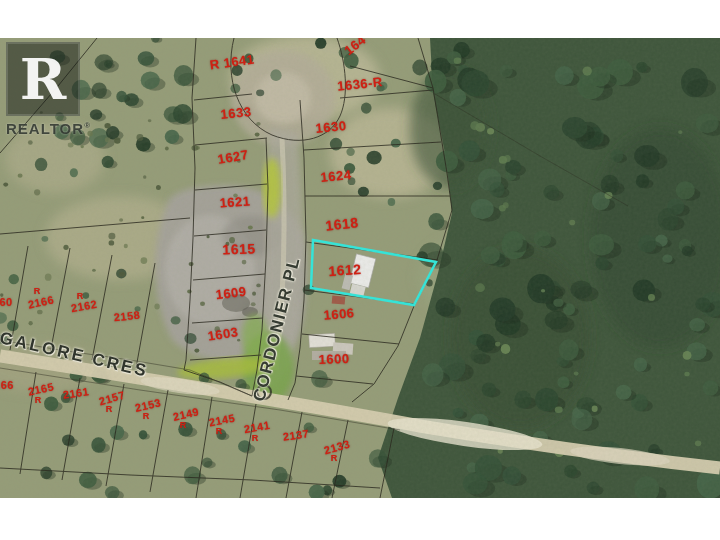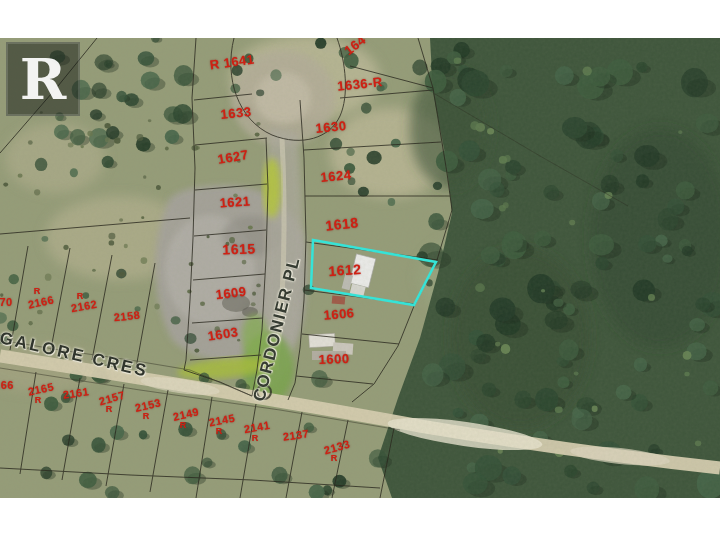--- a/index.html
+++ b/index.html
@@ -565,21 +565,21 @@
         <span class="lot-label" style="left: 233px; top: 119px; font-size: 13px; transform: translate(-50%, -50%) rotate(-10deg);">1627</span>
         <span class="lot-label" style="left: 336px; top: 138px; font-size: 13px; transform: translate(-50%, -50%) rotate(-6deg);">1624</span>
         <span class="lot-label" style="left: 235px; top: 164px; font-size: 13px; transform: translate(-50%, -50%) rotate(-4deg);">1621</span>
         <span class="lot-label" style="left: 342px; top: 186px; font-size: 14px; transform: translate(-50%, -50%) rotate(-6deg);">1618</span>
         <span class="lot-label" style="left: 239px; top: 211px; font-size: 14px; transform: translate(-50%, -50%) rotate(-2deg);">1615</span>
         <span class="lot-label" style="left: 345px; top: 232px; font-size: 14px; transform: translate(-50%, -50%) rotate(-4deg);">1612</span>
         <span class="lot-label" style="left: 231px; top: 255px; font-size: 13px; transform: translate(-50%, -50%) rotate(-7deg);">1609</span>
         <span class="lot-label" style="left: 339px; top: 276px; font-size: 13px; transform: translate(-50%, -50%) rotate(-5deg);">1606</span>
         <span class="lot-label" style="left: 223px; top: 296px; font-size: 13px; transform: translate(-50%, -50%) rotate(-9deg);">1603</span>
         <span class="lot-label" style="left: 334px; top: 321px; font-size: 13px; transform: translate(-50%, -50%) rotate(-2deg);">1600</span>
-        <span class="lot-label" style="left: 6px; top: 264px; font-size: 11px; transform: translate(-50%, -50%) rotate(0deg);">70</span>
+        <span class="lot-label" style="left: 6px; top: 264px; font-size: 11px; transform: translate(-50%, -50%) rotate(0deg);">60</span>
         <span class="lot-label" style="left: 41px; top: 264px; font-size: 11px; transform: translate(-50%, -50%) rotate(-12deg);">2166</span>
         <span class="lot-label" style="left: 84px; top: 268px; font-size: 11px; transform: translate(-50%, -50%) rotate(-10deg);">2162</span>
         <span class="lot-label" style="left: 127px; top: 278px; font-size: 11px; transform: translate(-50%, -50%) rotate(-6deg);">2158</span>
         <span class="lot-label" style="left: 4px; top: 347px; font-size: 11px; transform: translate(-50%, -50%) rotate(0deg);">166</span>
         <span class="lot-label" style="left: 41px; top: 351px; font-size: 11px; transform: translate(-50%, -50%) rotate(-12deg);">2165</span>
         <span class="lot-label" style="left: 76px; top: 355px; font-size: 11px; transform: translate(-50%, -50%) rotate(-8deg);">2161</span>
         <span class="lot-label" style="left: 112px; top: 360px; font-size: 11px; transform: translate(-50%, -50%) rotate(-16deg);">2157</span>
         <span class="lot-label" style="left: 148px; top: 367px; font-size: 11px; transform: translate(-50%, -50%) rotate(-13deg);">2153</span>
         <span class="lot-label" style="left: 186px; top: 376px; font-size: 11px; transform: translate(-50%, -50%) rotate(-13deg);">2149</span>
         <span class="lot-label" style="left: 222px; top: 382px; font-size: 11px; transform: translate(-50%, -50%) rotate(-11deg);">2145</span>
@@ -596,16 +596,17 @@
         <span class="sub-mark" style="left: 255px; top: 400px;">R</span>
         <span class="sub-mark" style="left: 334px; top: 420px;">R</span>
         <span class="street-label" style="left: 277px; top: 291px; font-size: 17px; letter-spacing: 1.5px; color: rgb(54, 60, 50); transform: translate(-50%, -50%) rotate(-76deg);">CORDONIER PL</span>
         <span class="street-label" style="left: 74px; top: 317px; font-size: 17px; letter-spacing: 2.5px; color: rgb(48, 53, 44); transform: translate(-50%, -50%) rotate(13deg);">GALORE CRES</span>
       </div>
 
     <div class="logo">
       <div class="logo-box">
         <span>R</span>
       </div>
+      <div class="logo-word"><span>REALTOR</span><sup>®</sup></div>
     </div>
 
   </div>
 </div>
 
 </body></html>

